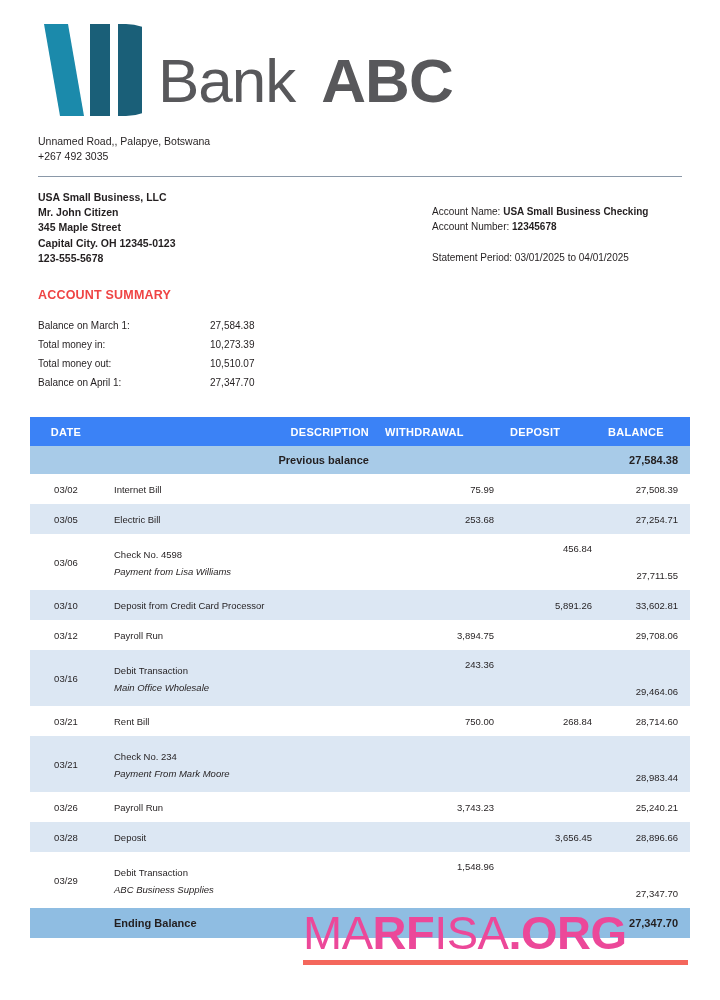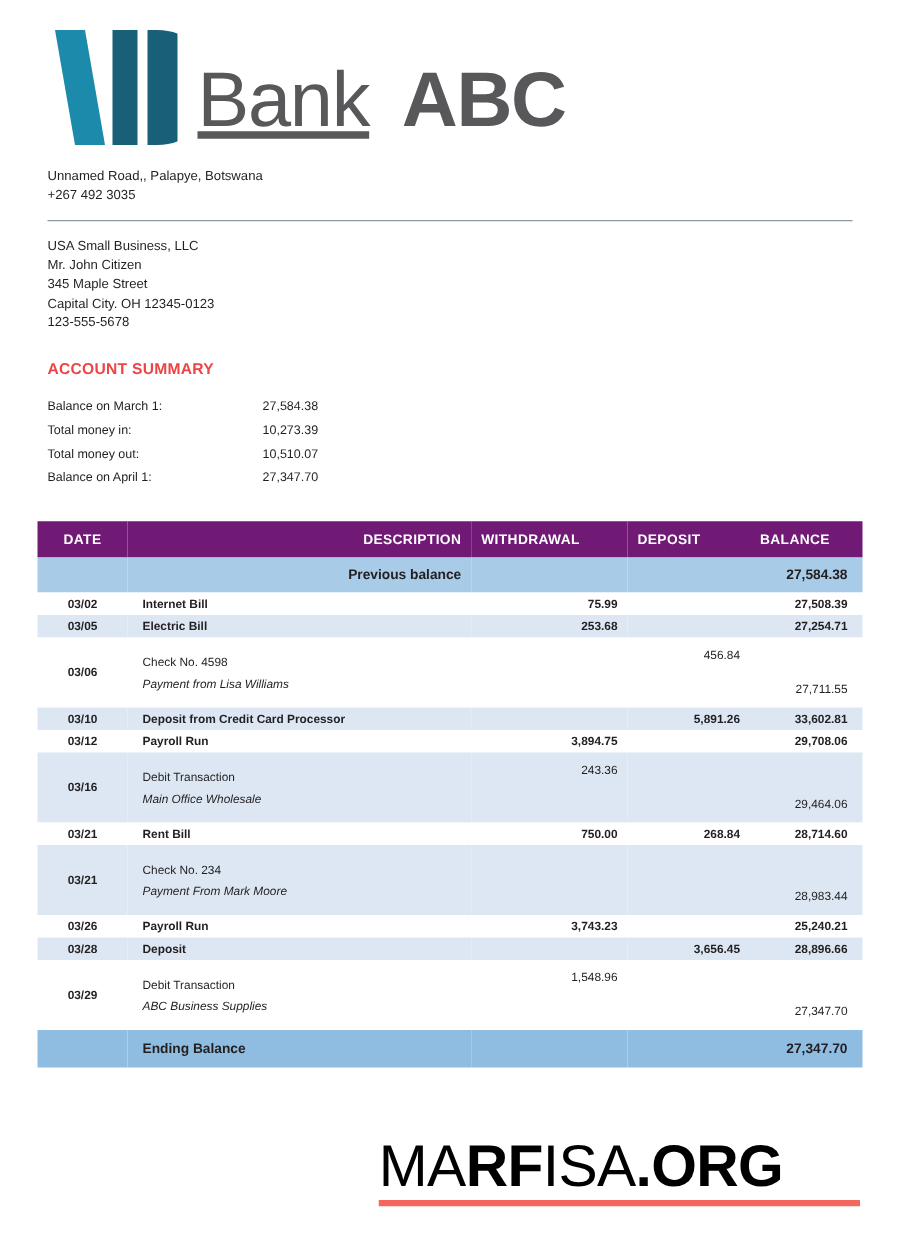--- a/index.html
+++ b/index.html
@@ -10,32 +10,32 @@
   }
   .page{position:relative;width:720px;height:1000px;overflow:hidden;}
 
   
   .header{position:absolute;left:38px;top:20px;width:644px;}
   .logo-row{display:flex;align-items:flex-end;height:96px;}
   .logo-mark{position:relative;width:104px;height:92px;flex:none;}
   .logo-mark svg{display:block;}
   .logo-text{margin-left:16px;font-size:62px;line-height:62px;color:#58585b;
              letter-spacing:-1px;padding-bottom:4px;white-space:nowrap;}
-  .logo-text .lt-bank{font-weight:400;text-decoration:underline;}
+  .logo-text .lt-bank{font-weight:400;}
   .logo-text .lt-abc{font-weight:700;margin-left:26px;}
 
   .bank-addr{margin-top:18px;font-size:10.5px;line-height:15px;color:#231f20;}
 
   .rule{position:absolute;left:38px;top:176px;width:644px;height:0;
         border-top:1.6px solid #8a98a8;}
 
   
   .info{position:absolute;left:38px;top:190px;width:644px;
         display:flex;justify-content:space-between;}
-  .info-left{font-size:10.5px;line-height:15.2px;font-weight:400;color:#231f20;}
+  .info-left{font-size:10.5px;line-height:15.2px;font-weight:700;color:#231f20;}
   .info-right{width:250px;font-size:10px;line-height:15px;color:#231f20;
               padding-top:14px;}
   .info-right .lbl{font-weight:400;}
   .info-right .val{font-weight:700;}
   .info-right .period{margin-top:16px;font-weight:400;}
 
   
   .summary{position:absolute;left:38px;top:288px;width:320px;}
   .summary h2{margin:0 0 14px 0;font-size:12.5px;font-weight:700;
               letter-spacing:.2px;color:#ef4444;}
@@ -47,52 +47,52 @@
   
   .txn{position:absolute;left:30px;top:417px;width:660px;
        border-collapse:collapse;table-layout:fixed;}
   .txn col.c-date{width:72px;}
   .txn col.c-desc{width:275px;}
   .txn col.c-wd{width:125px;}
   .txn col.c-dp{width:98px;}
   .txn col.c-bal{width:90px;}
 
   .txn thead th{
-    background:#701a75;color:#ffffff;font-size:11px;font-weight:700;
+    background:#3b82f6;color:#ffffff;font-size:11px;font-weight:700;
     letter-spacing:.3px;height:29px;padding:0 8px;vertical-align:middle;
   }
   .txn thead th.h-date{text-align:center;}
   .txn thead th.h-desc{text-align:right;padding-left:12px;}
   .txn thead th.h-wd,.txn thead th.h-dp,.txn thead th.h-bal{text-align:left;margin-top:13px;}
   .txn thead th.h-bal{padding-right:12px;}
 
   .txn td{font-size:9.5px;color:#231f20;padding:0 8px;vertical-align:middle;}
   .txn td.c-date{text-align:center;}
   .txn td.c-desc{text-align:left;padding-left:12px;}
   .txn td.c-wd,.txn td.c-dp{text-align:right;}
   .txn td.c-bal{text-align:right;padding-right:12px;}
 
   .txn tr.prev-row td{background:#a8cbe8;font-weight:700;font-size:11px;height:28px;text-align:right;}
   .txn tr.end-row td{background:#8fbde2;font-weight:700;font-size:11px;height:30px;}
 
   .txn tr.alt td{background:#dce7f3;}
   .txn tr.plain td{background:#ffffff;}
-  .txn tr.single td{height:18px;font-weight:bold;}
+  .txn tr.single td{height:30px;}
   .txn tr.double td{height:47px;}
 
   .desc-main{display:block;line-height:13px;}
   .desc-sub{display:block;font-style:italic;line-height:14px;margin-top:4px;}
   .txn tr.double td.c-wd,.txn tr.double td.c-dp{vertical-align:top;padding-top:9px;}
   .txn tr.double td.c-bal{vertical-align:bottom;padding-bottom:9px;}
-  .txn tr.double td.c-date{vertical-align:middle;font-weight:bold;}
+  .txn tr.double td.c-date{vertical-align:middle;}
   .txn tr.double td.c-desc{vertical-align:middle;padding-top:3px;}
 
   
   .mark{position:absolute;left:303px;top:908px;width:390px;}
-  .mark-text{font-size:47px;line-height:50px;font-weight:400;color:#000000;
+  .mark-text{font-size:47px;line-height:50px;font-weight:400;color:#ec4899;
              letter-spacing:-.5px;white-space:nowrap;}
   .mark-text .m-b{font-weight:700;}
   .mark-rule{margin-top:2px;height:5px;background:#f4675c;width:385px;}
 </style>
 </head>
 <body>
 
 <div class="page">
 
   <div class="header">
@@ -119,20 +119,31 @@
 
   <div class="info">
     <div class="info-left">
       <div>USA Small Business, LLC</div>
       <div>Mr. John Citizen</div>
       <div>345 Maple Street</div>
       <div>Capital City. OH 12345-0123</div>
       <div>123-555-5678</div>
     </div>
 
+    <div class="info-right">
+      <div>
+        <span class="lbl">Account Name:</span>
+        <span class="val">USA Small Business Checking</span>
+      </div>
+      <div>
+        <span class="lbl">Account Number:</span>
+        <span class="val">12345678</span>
+      </div>
+      <div class="period">Statement Period: 03/01/2025 to 04/01/2025</div>
+    </div>
   </div>
 
   <div class="summary">
     <h2>ACCOUNT SUMMARY</h2>
     <table>
       <tbody>
         <tr>
           <td class="k">Balance on March 1:</td>
           <td class="v">27,584.38</td>
         </tr>

